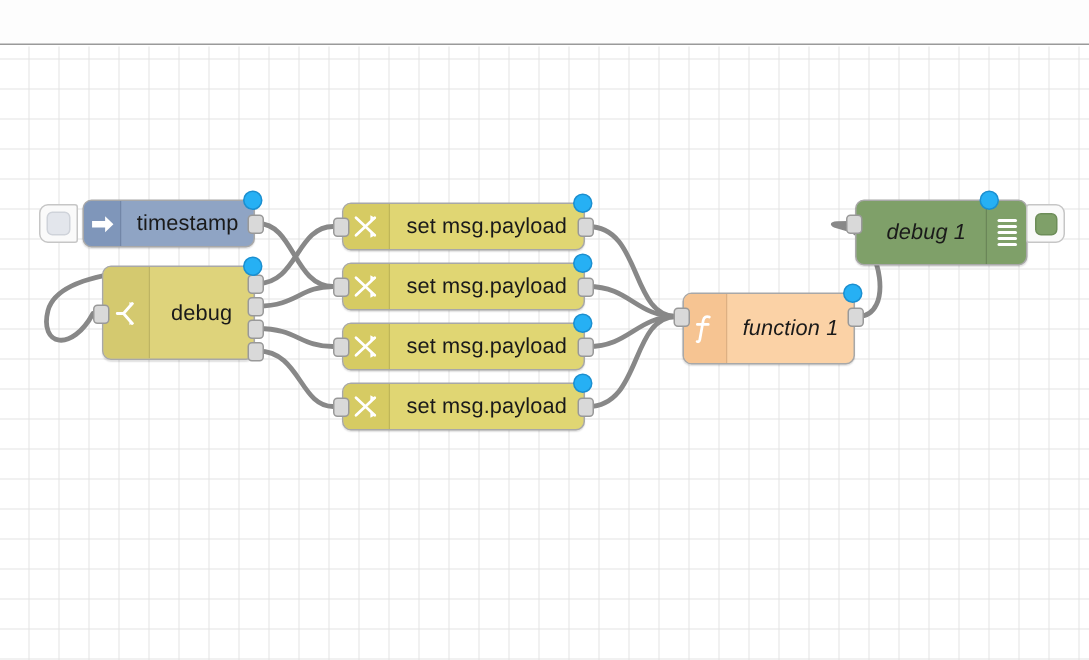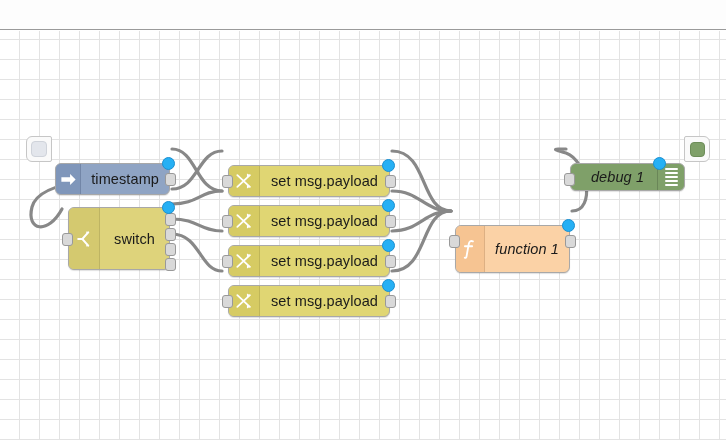--- a/index.html
+++ b/index.html
@@ -36,21 +36,20 @@
   .wire{fill:none;stroke:#888888;stroke-width:3.2;stroke-linecap:round;}
 
   
   .node{
     position:absolute;
     box-sizing:border-box;
     border:1px solid #a8a8a8;
     border-radius:6px;
     display:flex;align-items:center;
     box-shadow:0 1px 1px rgba(0,0,0,.12);
-    margin-top:30px;
   }
   .node .ico{
     width:30px;align-self:stretch;
     display:flex;align-items:center;justify-content:center;
     border-right:1px solid rgba(0,0,0,.10);
     border-radius:5px 0 0 5px;
     background:rgba(0,0,0,.055);
   }
   .node .ico svg{display:block;}
   .node .lbl{
@@ -158,21 +157,21 @@
     </div>
 
     <div class="node" id="n-switch" style="left:68px;top:146px;width:102px;height:63px;background:#ded37b;">
       <div class="ico" style="background:#d4c96f;">
         <svg width="20" height="22" viewBox="0 0 24 26">
           <path d="M5 13 h5 M10 13 L17 5 M10 13 L17 21" stroke="#ffffff" stroke-width="2.3" fill="none" stroke-linecap="round"></path>
           <path d="M14.5 4 L18.5 5 L15.5 8 z" fill="#ffffff"></path>
           <path d="M15.5 18 L18.5 21 L14.5 22 z" fill="#ffffff"></path>
         </svg>
       </div>
-      <div class="lbl center">switch</div>
+      <div class="lbl center">debug</div>
       <div class="port in" style="top:25px;"></div>
       <div class="port out" style="top:5px;"></div>
       <div class="port out" style="top:20px;"></div>
       <div class="port out" style="top:35px;"></div>
       <div class="port out" style="top:50px;"></div>
       <div class="bluedot" style="right:-6px;top:-7px;"></div>
     </div>
 
     <div class="node" style="left:228px;top:104px;width:162px;height:32px;background:#e0d673;">
       <div class="ico" style="background:#d6cb63;">
@@ -236,21 +235,21 @@
           <path d="M12.2 2.6 C10.0 1.6 8.2 2.6 7.7 5.2 L5.2 19.0 C4.9 20.6 4.2 21.0 3.2 20.6
                    M3.4 8.0 H11.4" stroke="#ffffff" stroke-width="2" fill="none" stroke-linecap="round"></path>
         </svg>
       </div>
       <div class="lbl center italic">function 1</div>
       <div class="port in" style="top:9px;"></div>
       <div class="port out" style="top:9px;"></div>
       <div class="bluedot" style="right:-6px;top:-7px;"></div>
     </div>
 
-    <div class="node" style="left:570px;top:102px;width:115px;height:28px;background:#7fa069;">
+    <div class="node" style="left:570px;top:102px;width:115px;height:44px;background:#7fa069;">
       <div class="lbl center italic" style="padding-right:30px;">debug 1</div>
       <div class="dbgbars">
         <b></b>
           <b></b>
           <b></b>
           <b></b>
           <b></b>
       </div>
       <div class="port in" style="top:9px;"></div>
       <div class="bluedot" style="right:18px;top:-7px;"></div>

